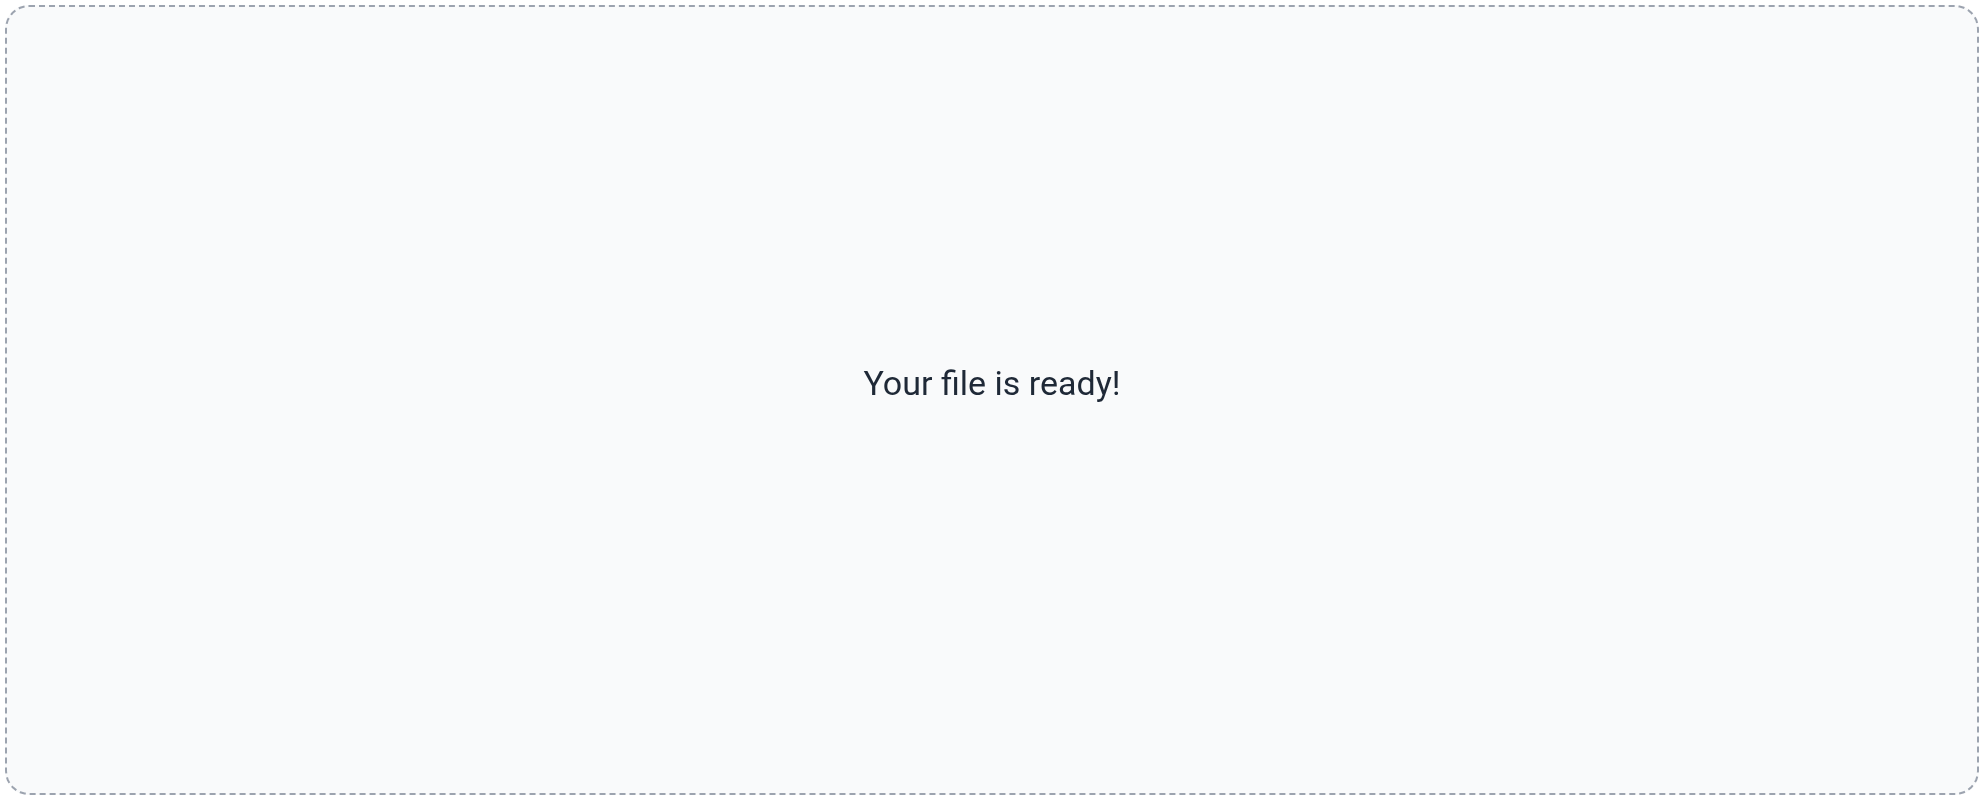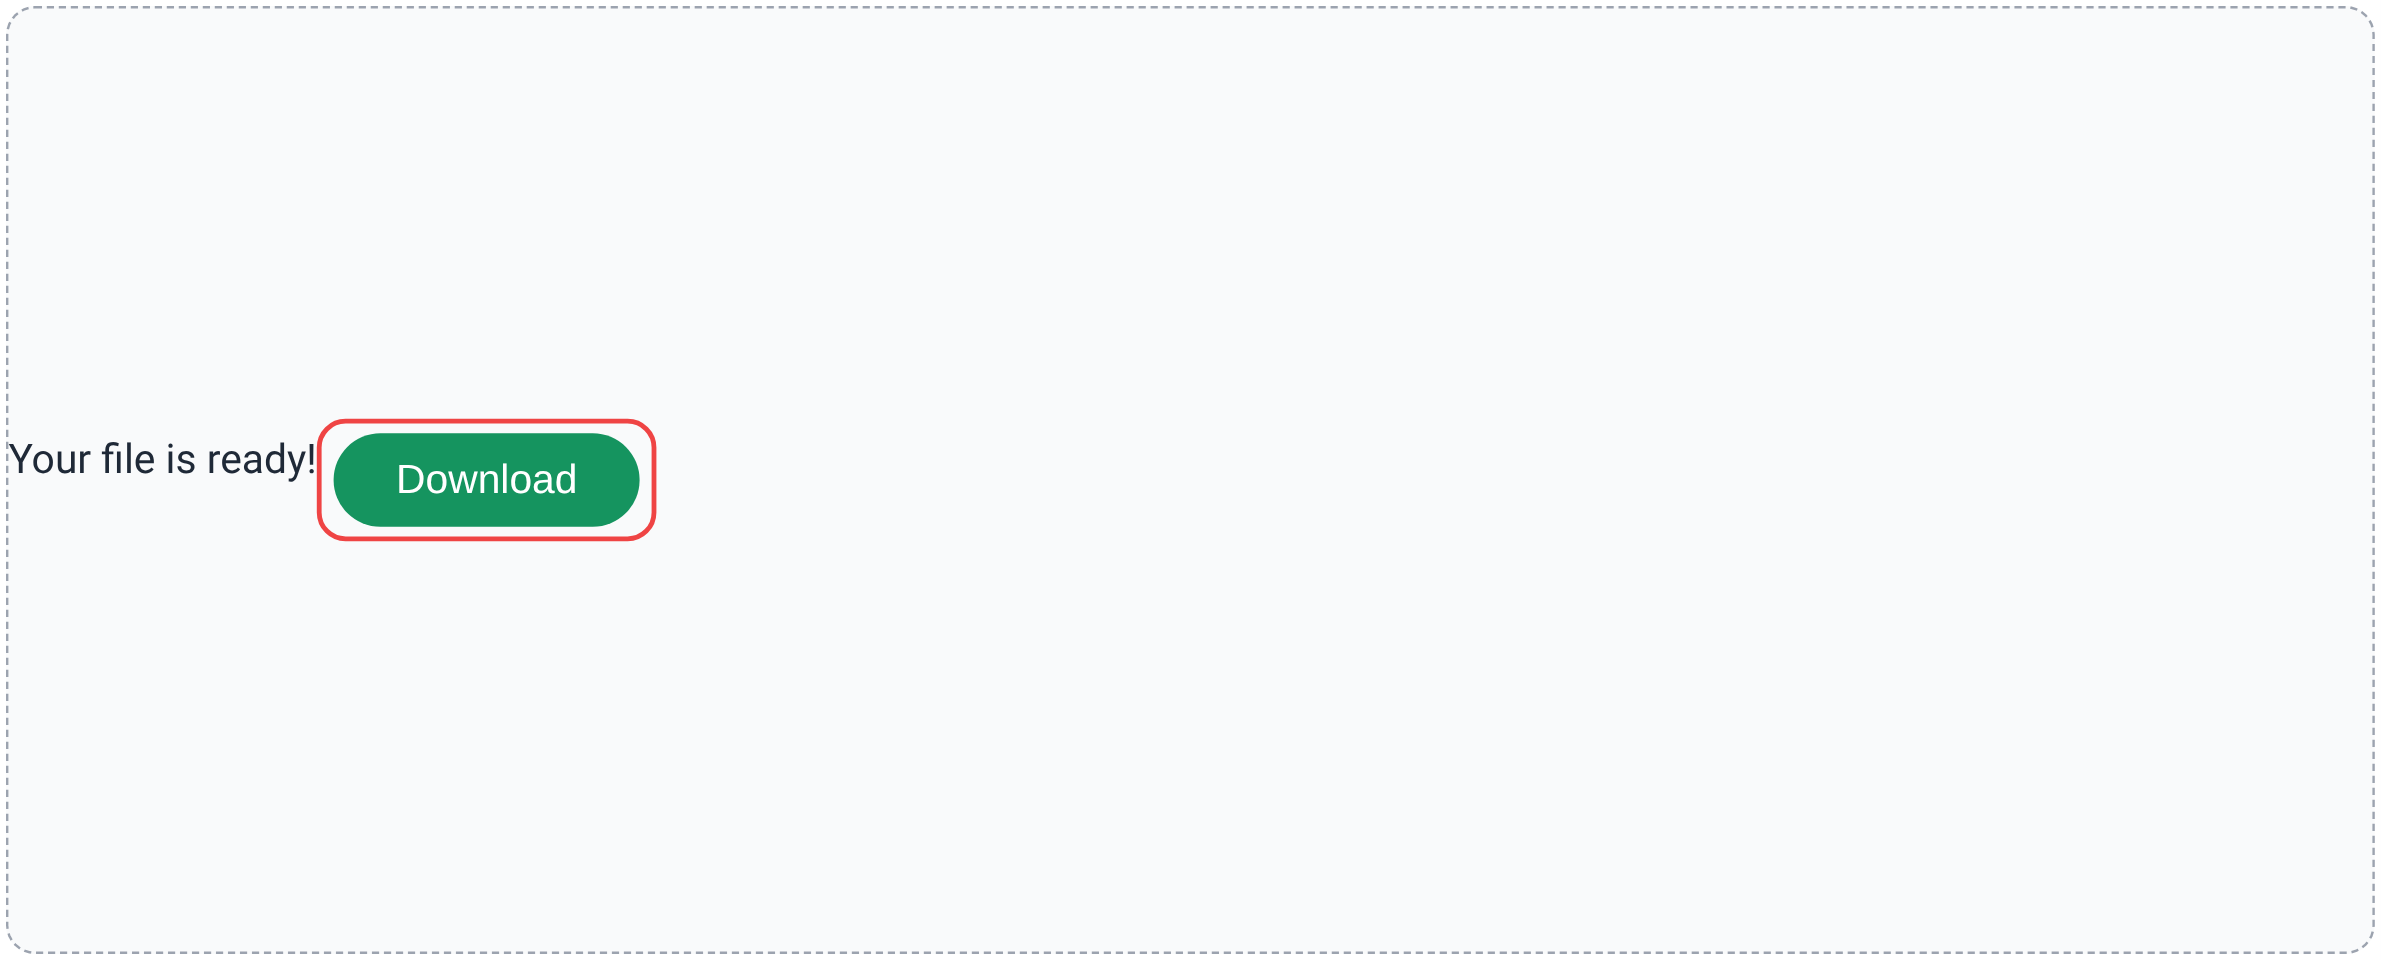--- a/index.html
+++ b/index.html
@@ -16,22 +16,23 @@
       align-items: center;
       justify-content: center;
     }
     .panel {
       width: 1974px;
       height: 790px;
       border: 2px dashed #9ca3af;
       border-radius: 24px;
       background: #f9fafb;
       display: flex;
-      flex-direction: row;
+      flex-direction: column;
       align-items: center;
+      justify-content: center;
     }
     .message {
       font-size: 34px;
       color: #1f2937;
       margin-bottom: 34px;
     }
     .highlight-box {
       border: 4px solid #ef4444;
       border-radius: 24px;
       padding: 8px 10px;
@@ -48,16 +49,13 @@
       padding: 22px 52px;
       cursor: pointer;
       line-height: 1;
     }
   </style>
 </head>
 <body>
 
 <div class="panel">
   <div class="message">Your file is ready!</div>
-  <div class="highlight-box">
-    <button class="download-btn">Download</button>
-  </div>
 </div>
 
 </body></html>

